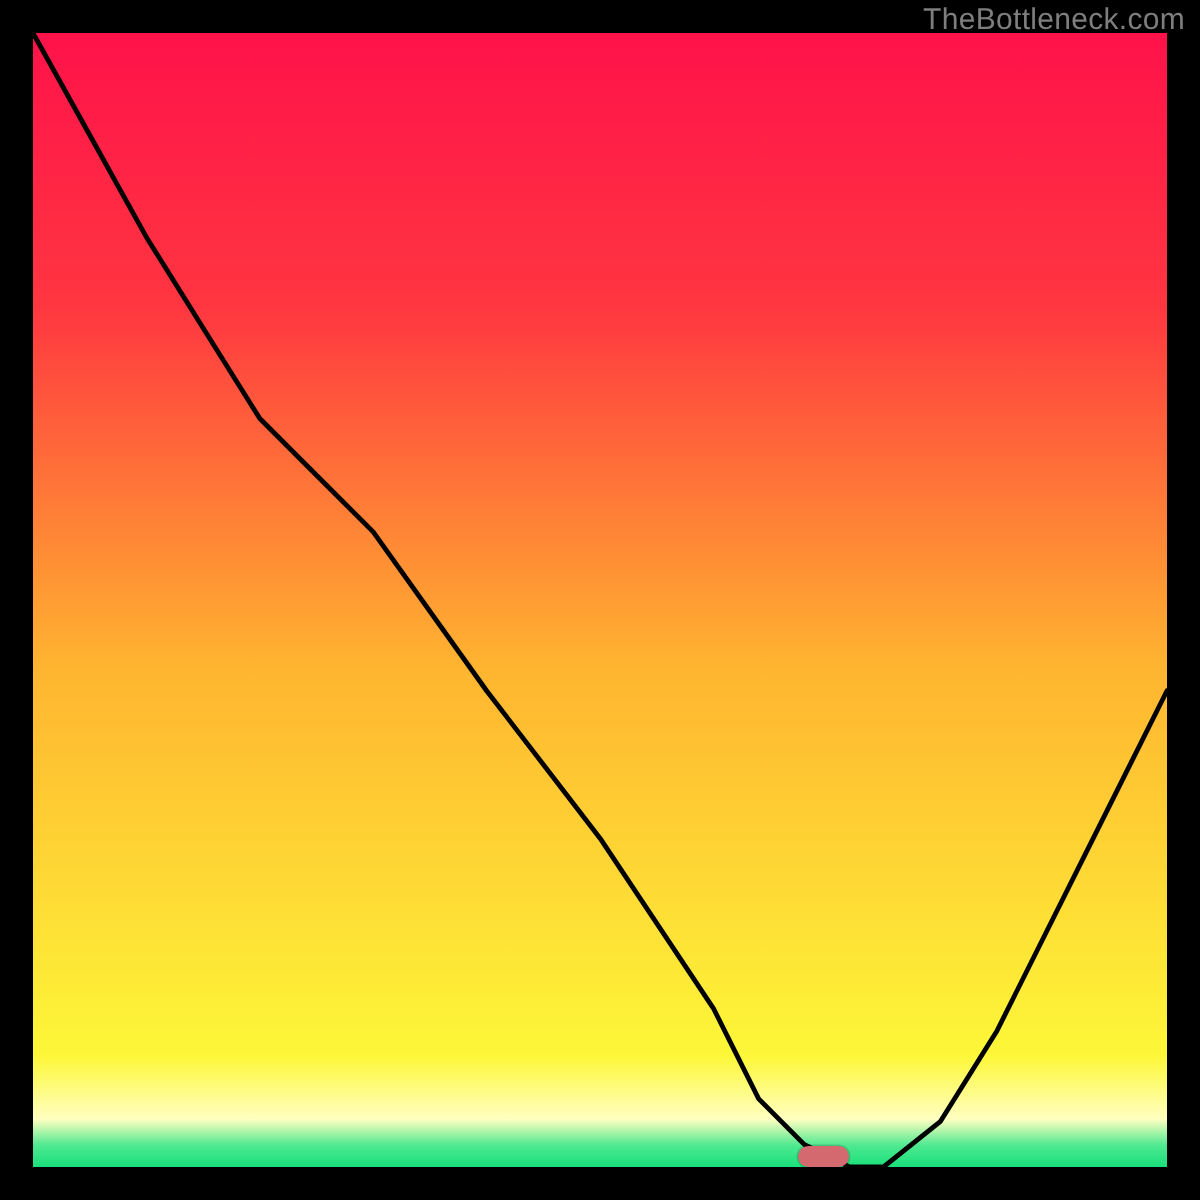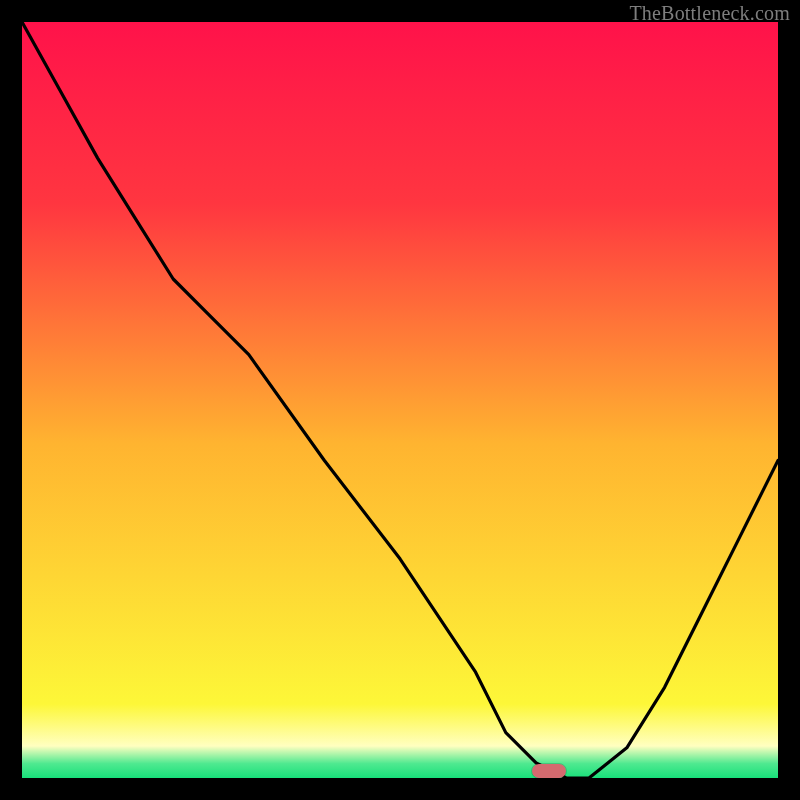--- a/index.html
+++ b/index.html
@@ -43,21 +43,21 @@
     width: 34px;
     height: 14px;
     border-radius: 7px;
     background: #d46a6f;
     outline: 1px solid rgba(0,0,0,0.15);
   }
   .watermark {
     position: absolute;
     top: 2px;
     right: 10px;
-    font-family: Liberation Serif, serif;
+    font-family: Liberation Sans, sans-serif;
     font-size: 20px;
     color: #7e7e7e;
     letter-spacing: 0.2px;
   }
 </style>
 </head>
 <body>
 
 <div class="frame">
   <div class="watermark">TheBottleneck.com</div>

